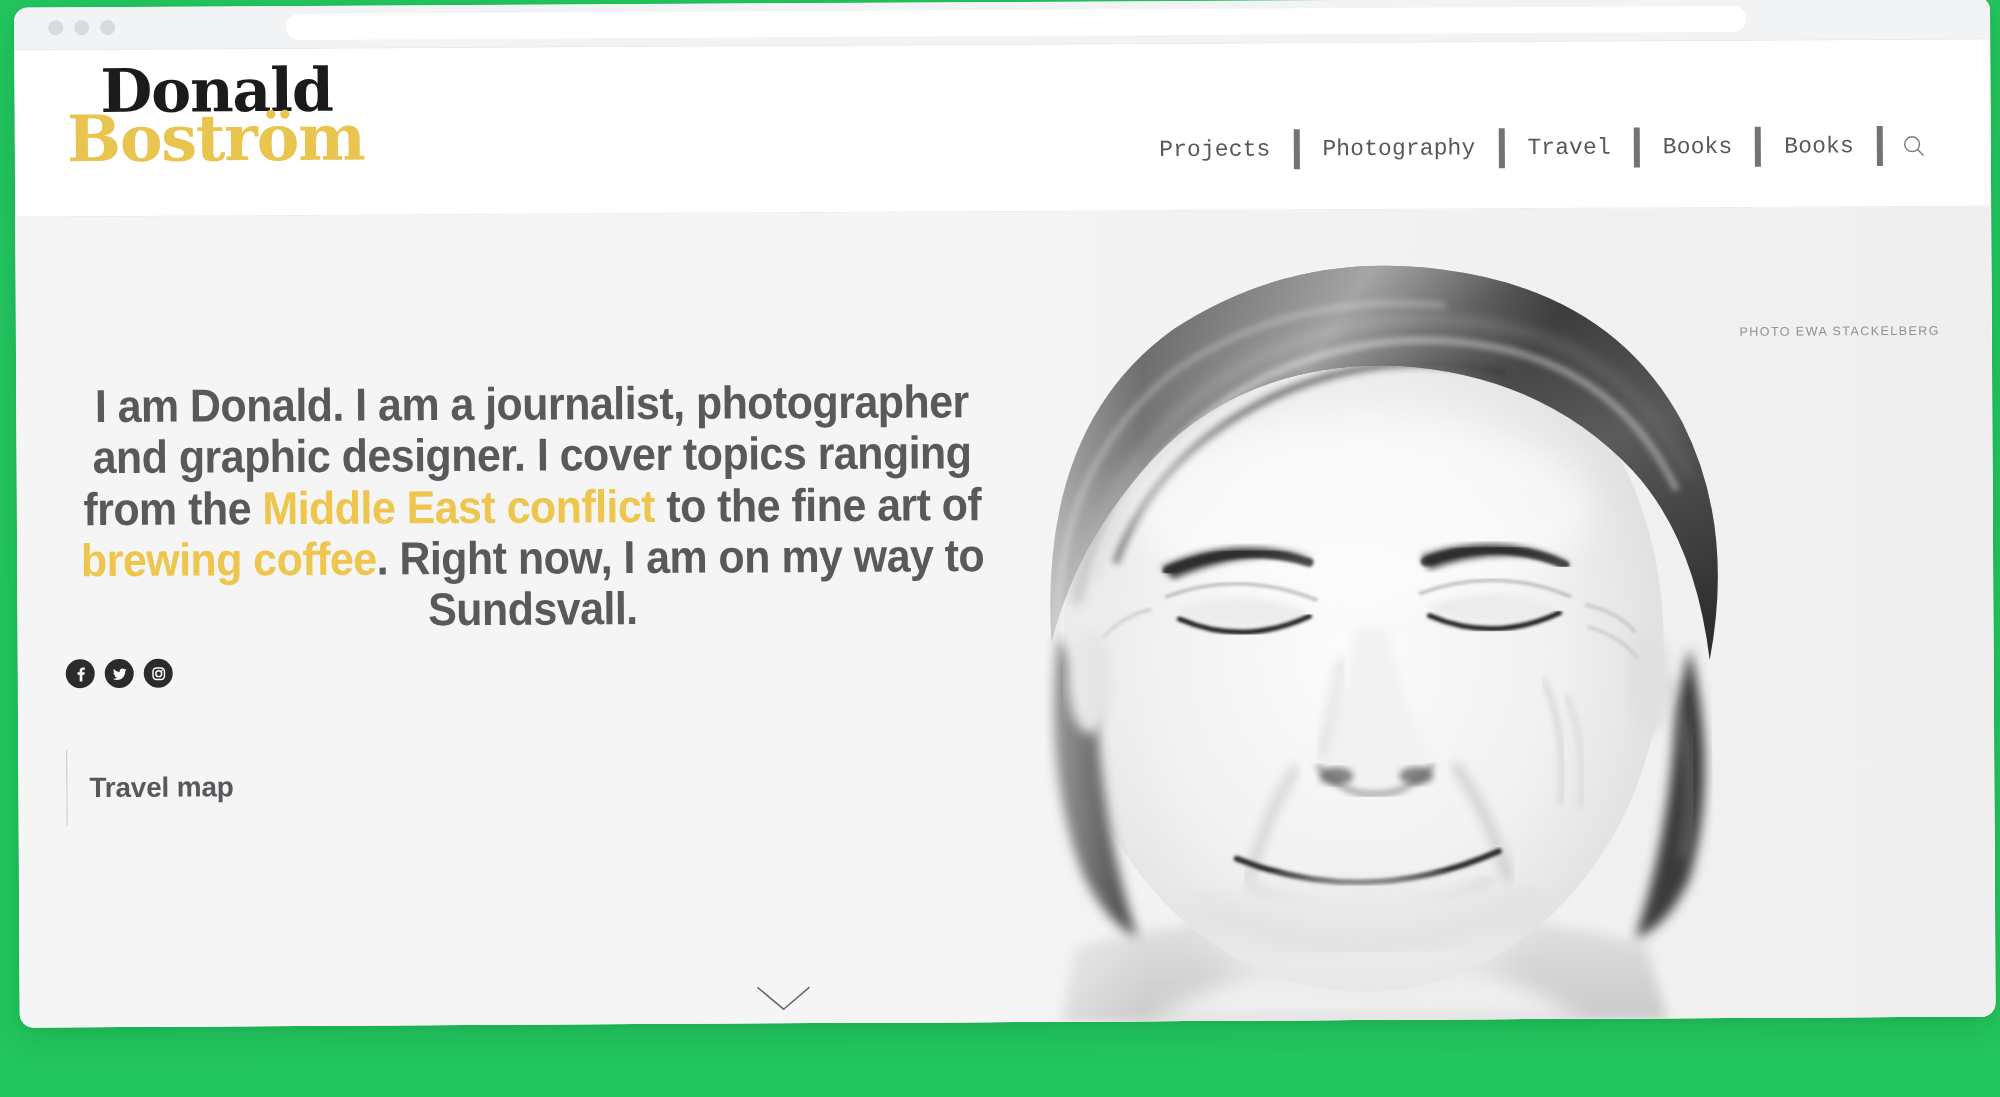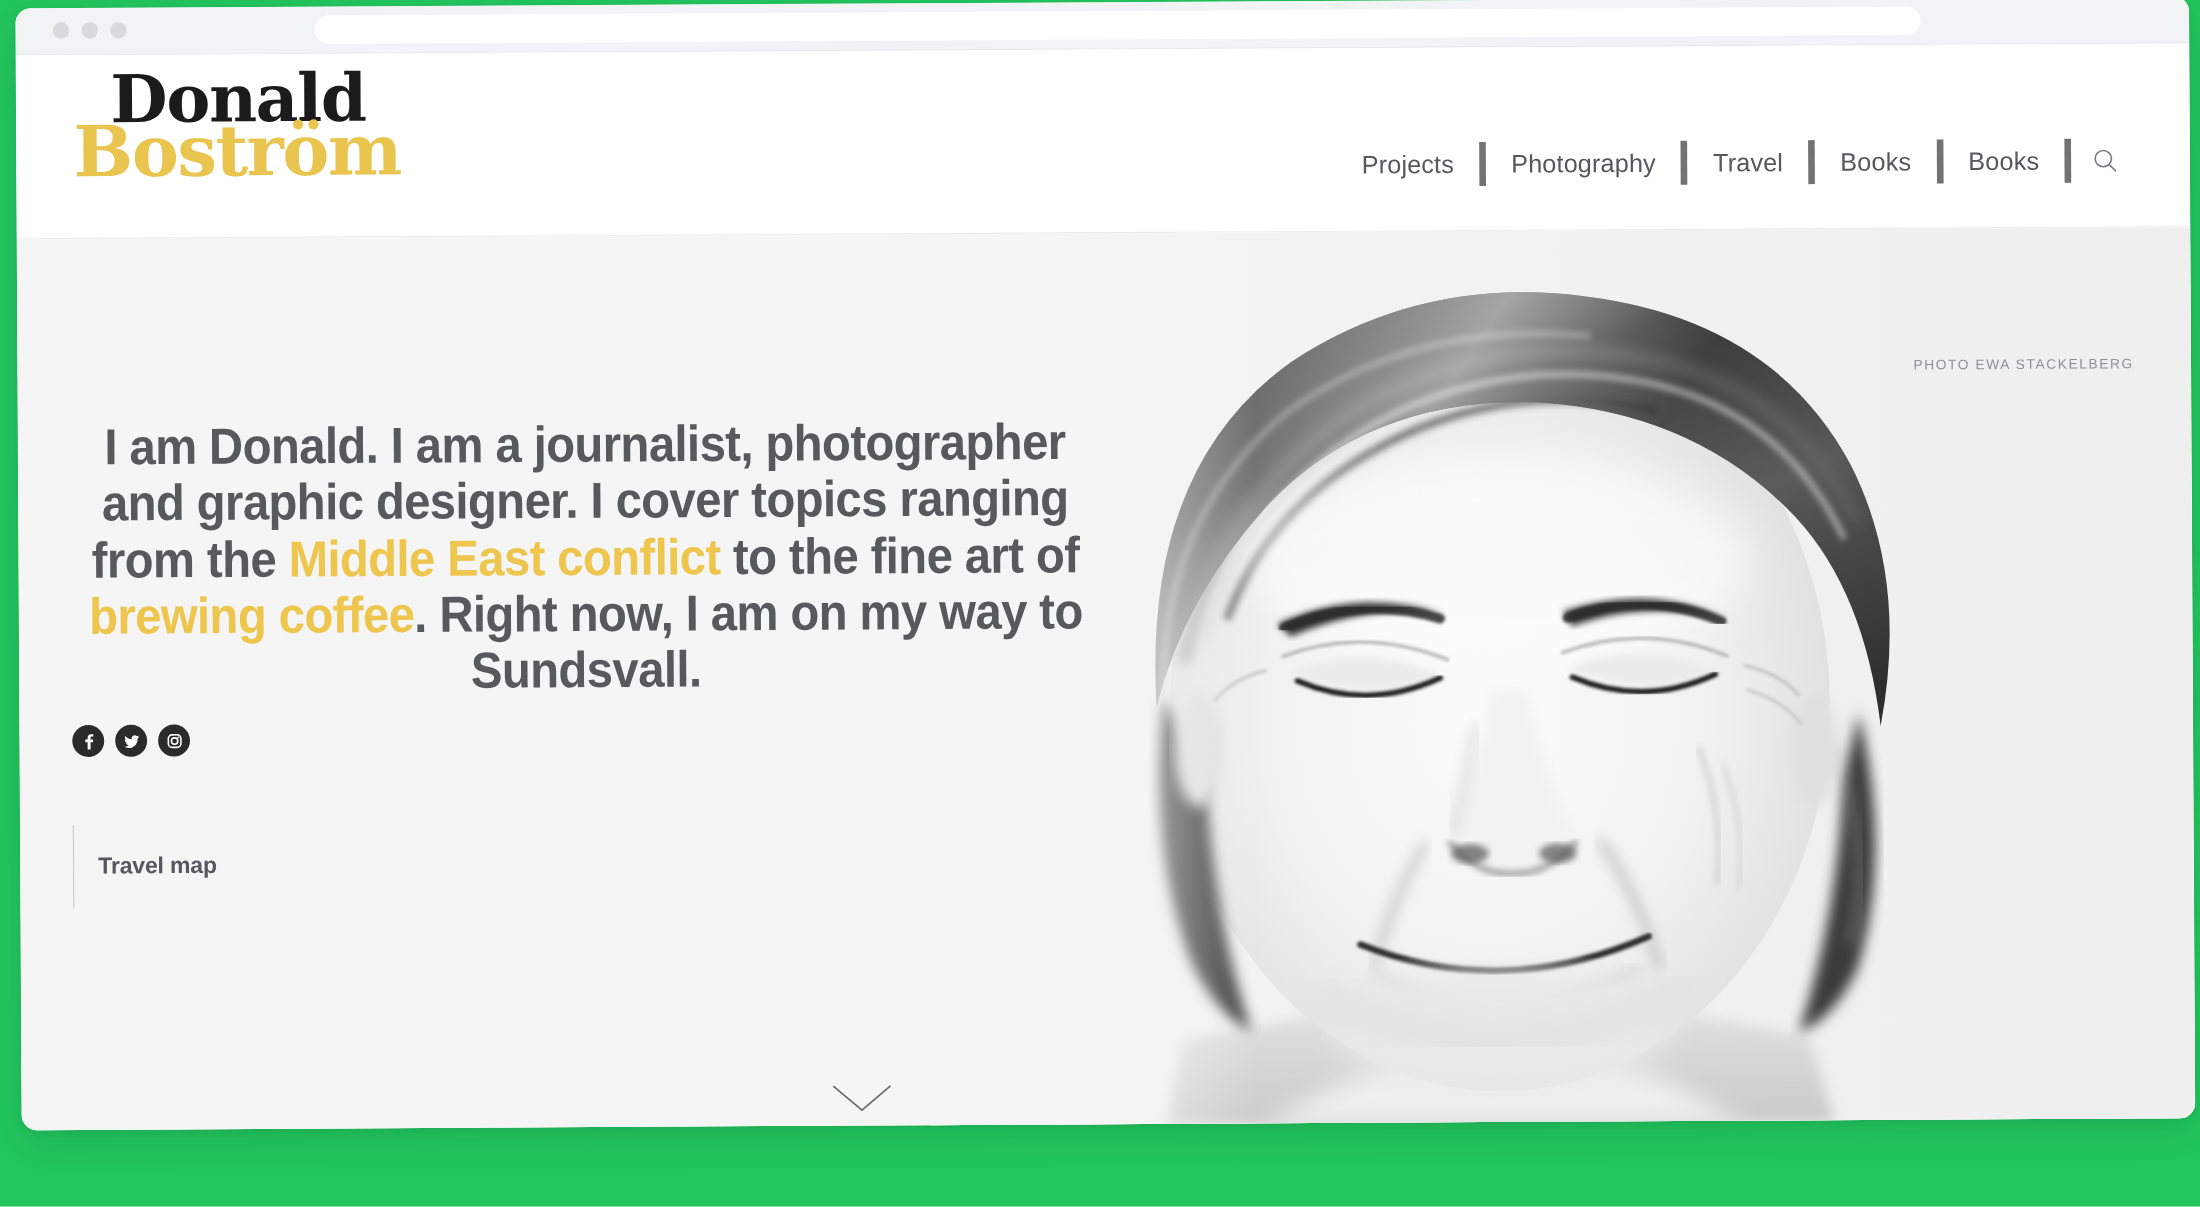--- a/index.html
+++ b/index.html
@@ -130,20 +130,21 @@
     position: relative;
     display: block;
     padding: 0 23px;
     font-size: 23px;
     line-height: 40px;
     color: #56585c;
     letter-spacing: 0.1px;
     text-decoration: none;
     cursor: pointer;
     white-space: nowrap;
+    font-family: Liberation Mono, monospace;
   }
   .nav-item + .nav-item,
   #nav-search { border-left: 6px solid #737373; }
   #nav-search {
     display: flex;
     align-items: center;
     justify-content: center;
     width: 62px;
     height: 40px;
     cursor: pointer;
@@ -228,21 +229,21 @@
     margin-top: 62px;
     border-left: 1px solid #c9cacc;
     height: 76px;
     display: flex;
     align-items: center;
     padding-left: 22px;
     width: 260px;
     cursor: pointer;
   }
   #travel-map-label {
-    font-size: 21px;
+    font-size: 28px;
     font-weight: 700;
     color: #56585c;
     letter-spacing: -0.2px;
   }
 
   #scroll-chevron {
     position: absolute;
     left: 50%;
     bottom: 12px;
     margin-left: -254px;

